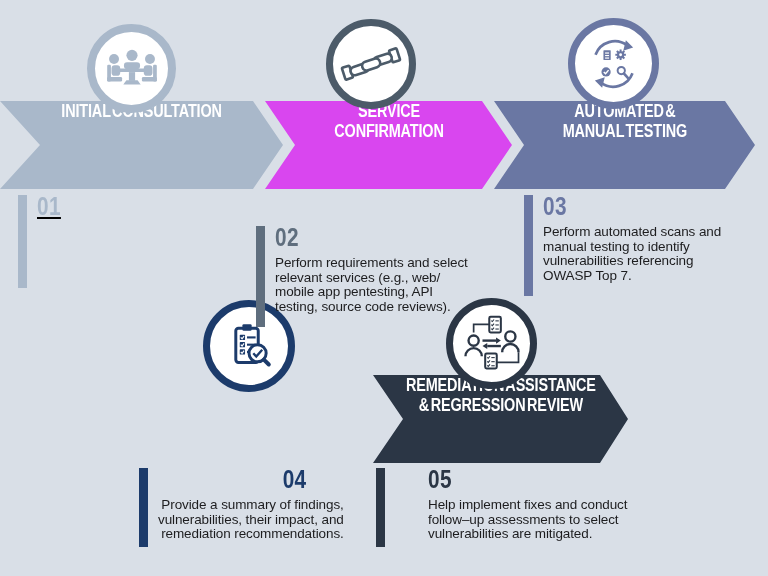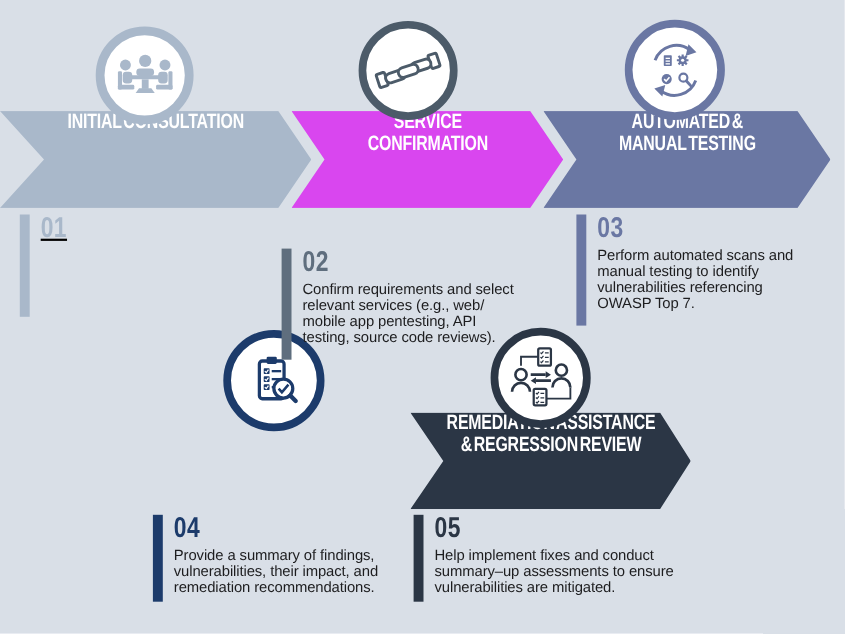--- a/index.html
+++ b/index.html
@@ -40,22 +40,22 @@
   
   .info { position:absolute; }
   .info .bar { position:absolute; left:0; top:2px; width:9px; }
   .info .num { margin-left:19px; font-weight:bold; font-size:26px; line-height:26px;
                transform:scaleX(0.8); transform-origin:left center; letter-spacing:0.5px; }
   .info .desc { margin-left:19px; margin-top:6px; font-size:13.5px; line-height:14.6px;
                 color:#1d1d1f; white-space:pre-line; letter-spacing:-0.1px; }
   .i1 { left:18px;  top:193px;text-decoration:underline; } .i1 .bar { height:93px;  background:#a9b8ca; } .i1 .num { color:#a9b8ca; }
   .i2 { left:256px; top:193px;margin-top:31px; } .i2 .bar { height:101px; background:#5f6e7e; } .i2 .num { color:#5f6e7e; }
   .i3 { left:524px; top:193px; } .i3 .bar { height:101px; background:#6a77a3; } .i3 .num { color:#6a77a3; }
-  .i4 { left:139px; top:466px; } .i4 .bar { height:79px;  background:#1c3b6b; } .i4 .num { color:#1c3b6b; }
-  .i5 { left:376px; top:466px; } .i5 .bar { height:79px;  background:#2b3645; } .i5 .num { color:#2b3645; }
+  .i4 { left:139px; top:466px;text-align:right; } .i4 .bar { height:79px;  background:#1c3b6b; } .i4 .num { color:#1c3b6b; }
+  .i5 { left:376px; top:466px;padding-left:33px; } .i5 .bar { height:79px;  background:#2b3645; } .i5 .num { color:#2b3645; }
 </style>
 </head>
 <body>
 
 <div class="canvas">
 
   <div class="band b1">
     <div class="band-label">INITIAL CONSULTATION</div>
   </div>
   <div class="band b2">
@@ -191,21 +191,21 @@
     </svg>
   </div>
 
   <div class="info i1">
     <div class="bar"></div>
     <div class="num">01</div>
   </div>
   <div class="info i2">
     <div class="bar"></div>
     <div class="num">02</div>
-    <div class="desc">Confirm requirements and select
+    <div class="desc">Perform requirements and select
 relevant services (e.g., web/
 mobile app pentesting, API
 testing, source code reviews).</div>
   </div>
   <div class="info i3">
     <div class="bar"></div>
     <div class="num">03</div>
     <div class="desc">Perform automated scans and
 manual testing to identify
 vulnerabilities referencing
@@ -215,17 +215,17 @@
     <div class="bar"></div>
     <div class="num">04</div>
     <div class="desc">Provide a summary of findings,
 vulnerabilities, their impact, and
 remediation recommendations.</div>
   </div>
   <div class="info i5">
     <div class="bar"></div>
     <div class="num">05</div>
     <div class="desc">Help implement fixes and conduct
-summary–up assessments to ensure
+follow–up assessments to select
 vulnerabilities are mitigated.</div>
   </div>
 
 </div>
 
 </body></html>

